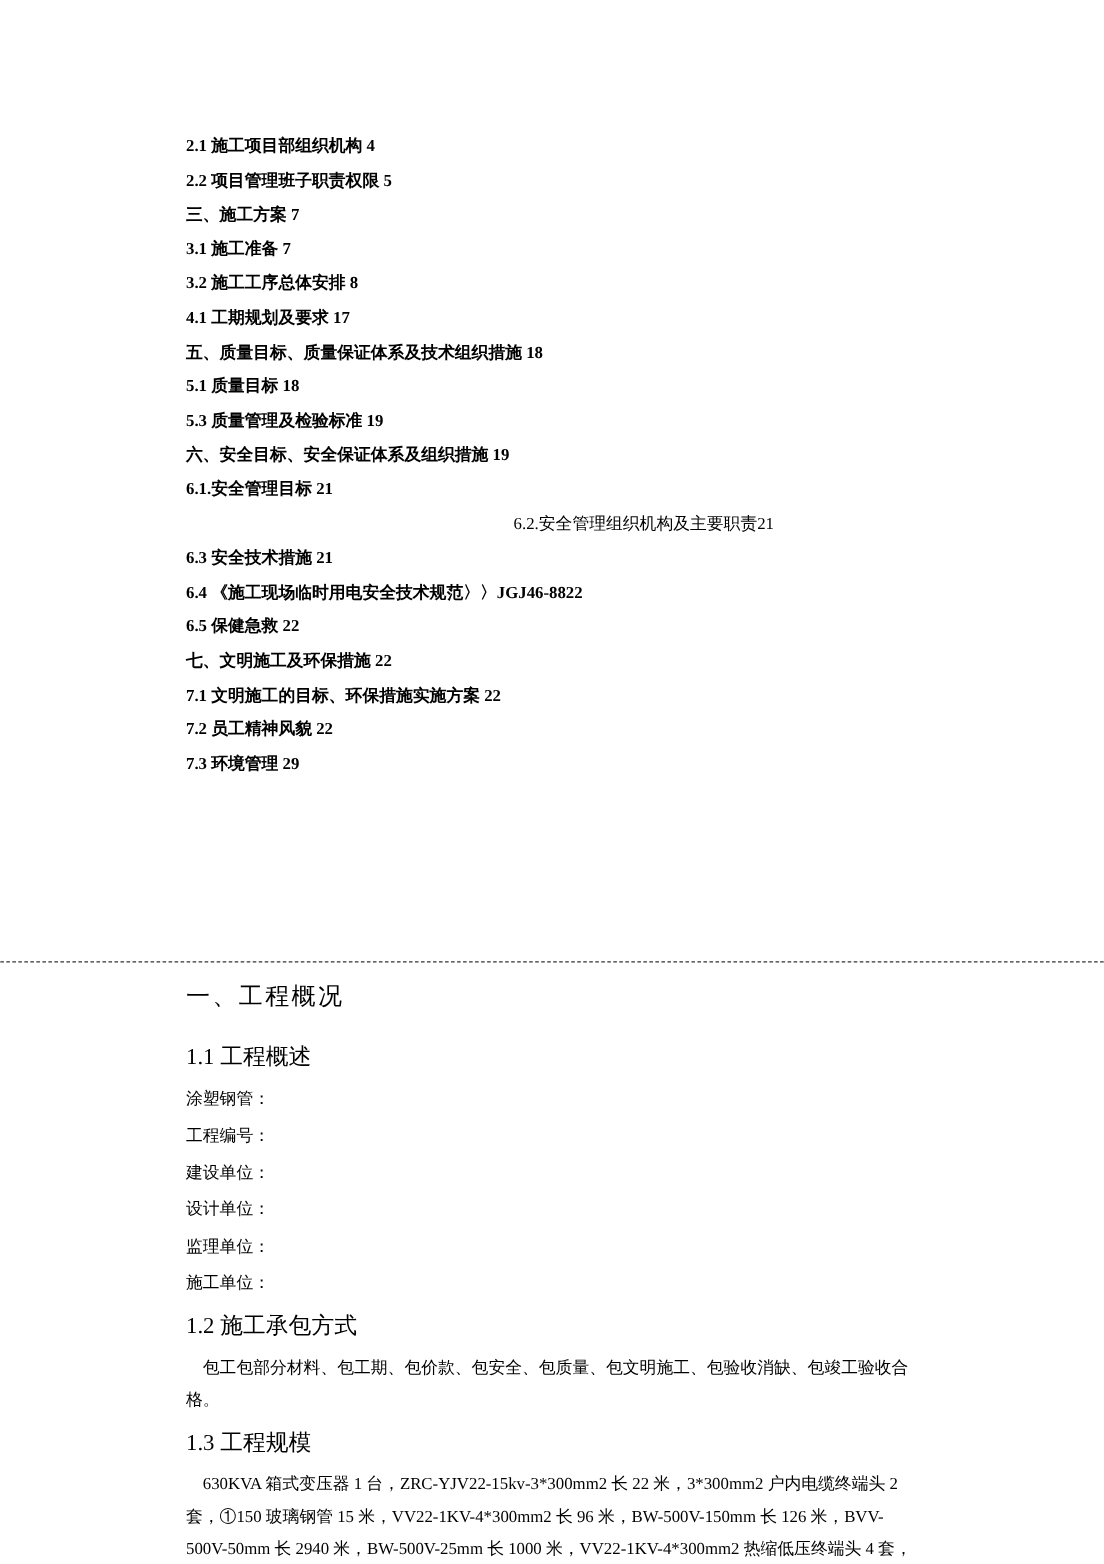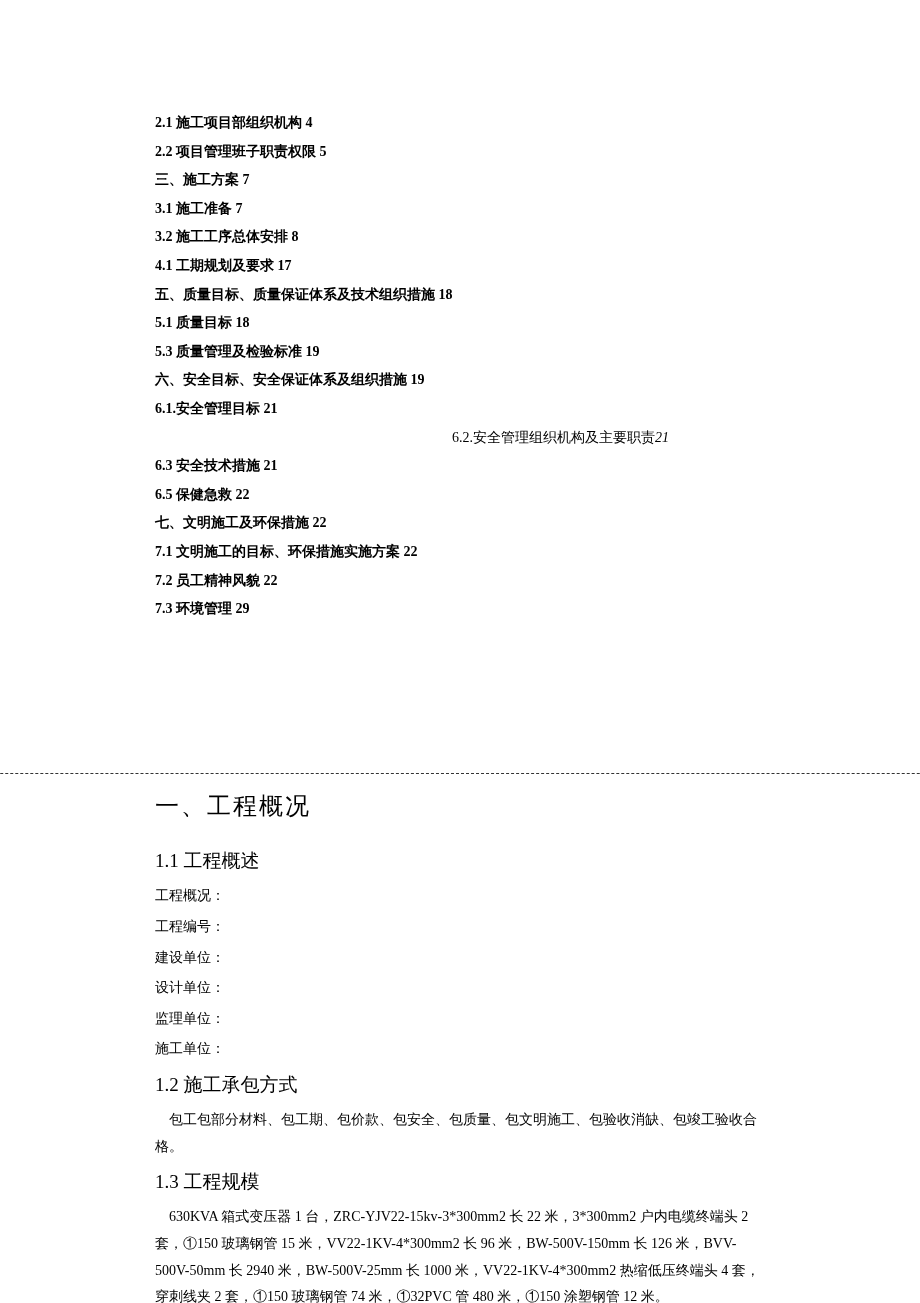--- a/index.html
+++ b/index.html
@@ -20,31 +20,30 @@
       display: block;
       margin-bottom: 2px;
       font-weight: bold;
     }
     .toc-item-special {
       display: flex;
       justify-content: flex-end;
       margin-bottom: 2px;
     }
     .toc-item-special .page-num {
-      margin-right: 96px;
-      font-style: italic;
+      margin-right: 120px;
     }
     .divider {
       border-top: 1px dashed #333;
       margin: 150px 0 10px 0;
       width: 200%;
       margin-left: -50%;
     }
     h2 {
-      font-size: 24px;
+      font-size: 20px;
       font-weight: normal;
       margin: 8px 0 14px 0;
       letter-spacing: 2px;
     }
     .section-heading {
       font-size: 19px;
       margin: 4px 0;
     }
     .body-text {
       font-size: 14px;
@@ -67,33 +66,34 @@
   <div class="toc-item">五、质量目标、质量保证体系及技术组织措施 18</div>
   <div class="toc-item">5.1 质量目标 18</div>
   <div class="toc-item">5.3 质量管理及检验标准 19</div>
   <div class="toc-item">六、安全目标、安全保证体系及组织措施 19</div>
   <div class="toc-item">6.1.安全管理目标 21</div>
   <div class="toc-item-special">
     <span>6.2.安全管理组织机构及主要职责</span>
     <span class="page-num">21</span>
   </div>
   <div class="toc-item">6.3  安全技术措施 21</div>
+  <div class="toc-item">6.4  《施工现场临时用电安全技术规范〉〉JGJ46-8822</div>
   <div class="toc-item">6.5  保健急救 22</div>
   <div class="toc-item">七、文明施工及环保措施 22</div>
   <div class="toc-item">7.1  文明施工的目标、环保措施实施方案 22</div>
   <div class="toc-item">7.2  员工精神风貌 22</div>
   <div class="toc-item">7.3  环境管理 29</div>
 </div>
 
 <div class="divider"></div>
 
 <h2>一、工程概况</h2>
 
 <div class="section-heading">1.1  工程概述</div>
-<div class="body-text">工程概况：</div>
+<div class="body-text">涂塑钢管：</div>
 <div class="body-text">工程编号：</div>
 <div class="body-text">建设单位：</div>
 <div class="body-text">设计单位：</div>
 <div class="body-text">监理单位：</div>
 <div class="body-text">施工单位：</div>
 
 <div class="section-heading">1.2  施工承包方式</div>
 <div class="body-text indent">包工包部分材料、包工期、包价款、包安全、包质量、包文明施工、包验收消缺、包竣工验收合格。</div>
 
 <div class="section-heading">1.3  工程规模</div>

